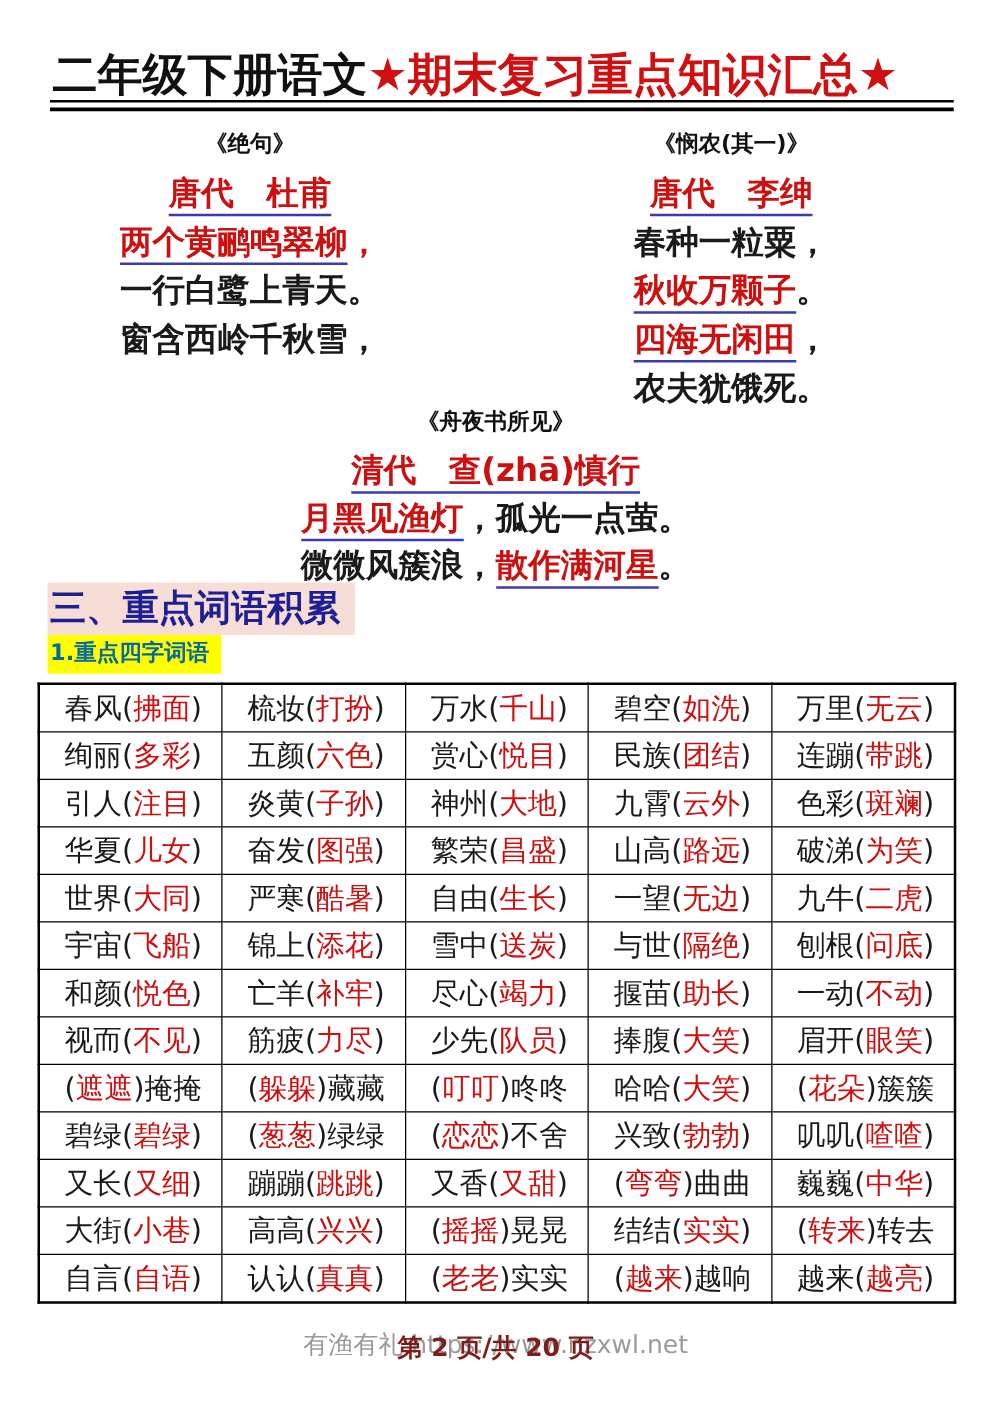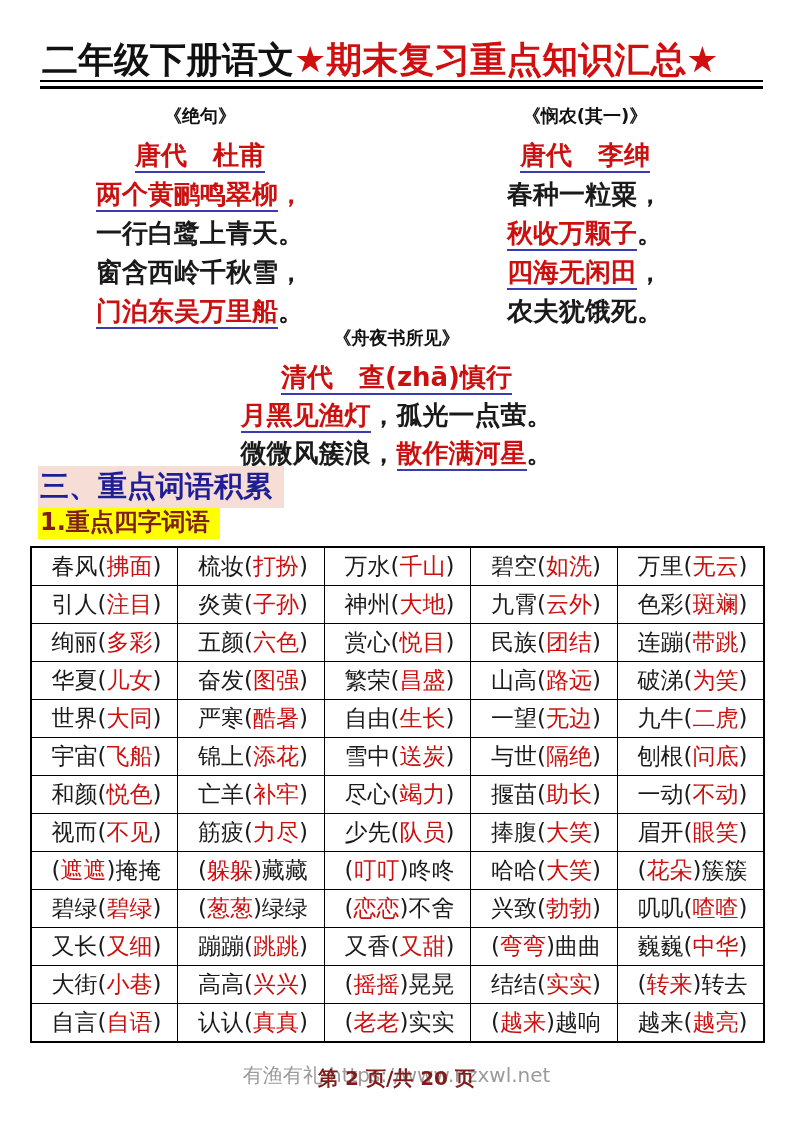--- a/index.html
+++ b/index.html
@@ -30,21 +30,21 @@
   .seg-black{color:#1a1a1a;}
   .u{border-bottom:2px solid #3b3bae;padding-bottom:1px;}
   
   .sec-head{
     position:absolute;left:38px;top:466px;
     background:#f6ddd5;color:#1e1e96;font-size:29px;font-weight:bold;
     padding:2px 12px 4px 2px;line-height:36px;white-space:nowrap;
   }
   .sub-head{
     position:absolute;left:38px;top:508px;
-    background:#ffff00;color:#7f1d1d;font-size:24px;font-weight:bold;
+    background:#ffff00;color:#0369a1;font-size:18px;font-weight:bold;
     padding:1px 10px 3px 2px;line-height:27px;white-space:nowrap;
   }
   
   table.words{
     position:absolute;left:30px;top:546px;width:735px;
     border-collapse:collapse;table-layout:fixed;
     border:2px solid #000;
     text-align:center;
   }
   table.words td{
@@ -72,21 +72,20 @@
   </div>
   <div class="title-underline"></div>
 
   <div class="poem poem-0">
     <div class="poem-title">《绝句》</div>
     <div class="poem-lines">
         <div class="poem-line"><span class="seg-red u">唐代　杜甫</span></div>
         <div class="poem-line"><span class="seg-red u">两个黄鹂鸣翠柳</span><span class="seg-red">，</span></div>
         <div class="poem-line"><span class="seg-black">一行白鹭上青天。</span></div>
         <div class="poem-line"><span class="seg-black">窗含西岭千秋雪，</span></div>
-        <div class="poem-line"><span class="seg-red u">门泊东吴万里船</span><span class="seg-black">。</span></div>
       </div>
   </div>
 
   <div class="poem poem-1">
     <div class="poem-title">《悯农(其一)》</div>
     <div class="poem-lines">
         <div class="poem-line"><span class="seg-red u">唐代　李绅</span></div>
         <div class="poem-line"><span class="seg-black">春种一粒粟，</span></div>
         <div class="poem-line"><span class="seg-red u">秋收万颗子</span><span class="seg-black">。</span></div>
         <div class="poem-line"><span class="seg-red u">四海无闲田</span><span class="seg-black">，</span></div>
@@ -109,34 +108,34 @@
   <table class="words">
     <tbody>
         <tr>
           <td><span class="seg-black">春风(</span><span class="seg-red">拂面</span><span class="seg-black">)</span></td>
           <td><span class="seg-black">梳妆(</span><span class="seg-red">打扮</span><span class="seg-black">)</span></td>
           <td><span class="seg-black">万水(</span><span class="seg-red">千山</span><span class="seg-black">)</span></td>
           <td><span class="seg-black">碧空(</span><span class="seg-red">如洗</span><span class="seg-black">)</span></td>
           <td><span class="seg-black">万里(</span><span class="seg-red">无云</span><span class="seg-black">)</span></td>
         </tr>
         <tr>
+          <td><span class="seg-black">绚丽(</span><span class="seg-red">多彩</span><span class="seg-black">)</span></td>
+          <td><span class="seg-black">五颜(</span><span class="seg-red">六色</span><span class="seg-black">)</span></td>
+          <td><span class="seg-black">赏心(</span><span class="seg-red">悦目</span><span class="seg-black">)</span></td>
+          <td><span class="seg-black">民族(</span><span class="seg-red">团结</span><span class="seg-black">)</span></td>
+          <td><span class="seg-black">连蹦(</span><span class="seg-red">带跳</span><span class="seg-black">)</span></td>
+        </tr>
+        <tr>
           <td><span class="seg-black">引人(</span><span class="seg-red">注目</span><span class="seg-black">)</span></td>
           <td><span class="seg-black">炎黄(</span><span class="seg-red">子孙</span><span class="seg-black">)</span></td>
           <td><span class="seg-black">神州(</span><span class="seg-red">大地</span><span class="seg-black">)</span></td>
           <td><span class="seg-black">九霄(</span><span class="seg-red">云外</span><span class="seg-black">)</span></td>
           <td><span class="seg-black">色彩(</span><span class="seg-red">斑斓</span><span class="seg-black">)</span></td>
         </tr>
         <tr>
-          <td><span class="seg-black">绚丽(</span><span class="seg-red">多彩</span><span class="seg-black">)</span></td>
-          <td><span class="seg-black">五颜(</span><span class="seg-red">六色</span><span class="seg-black">)</span></td>
-          <td><span class="seg-black">赏心(</span><span class="seg-red">悦目</span><span class="seg-black">)</span></td>
-          <td><span class="seg-black">民族(</span><span class="seg-red">团结</span><span class="seg-black">)</span></td>
-          <td><span class="seg-black">连蹦(</span><span class="seg-red">带跳</span><span class="seg-black">)</span></td>
-        </tr>
-        <tr>
           <td><span class="seg-black">华夏(</span><span class="seg-red">儿女</span><span class="seg-black">)</span></td>
           <td><span class="seg-black">奋发(</span><span class="seg-red">图强</span><span class="seg-black">)</span></td>
           <td><span class="seg-black">繁荣(</span><span class="seg-red">昌盛</span><span class="seg-black">)</span></td>
           <td><span class="seg-black">山高(</span><span class="seg-red">路远</span><span class="seg-black">)</span></td>
           <td><span class="seg-black">破涕(</span><span class="seg-red">为笑</span><span class="seg-black">)</span></td>
         </tr>
         <tr>
           <td><span class="seg-black">世界(</span><span class="seg-red">大同</span><span class="seg-black">)</span></td>
           <td><span class="seg-black">严寒(</span><span class="seg-red">酷暑</span><span class="seg-black">)</span></td>
           <td><span class="seg-black">自由(</span><span class="seg-red">生长</span><span class="seg-black">)</span></td>

